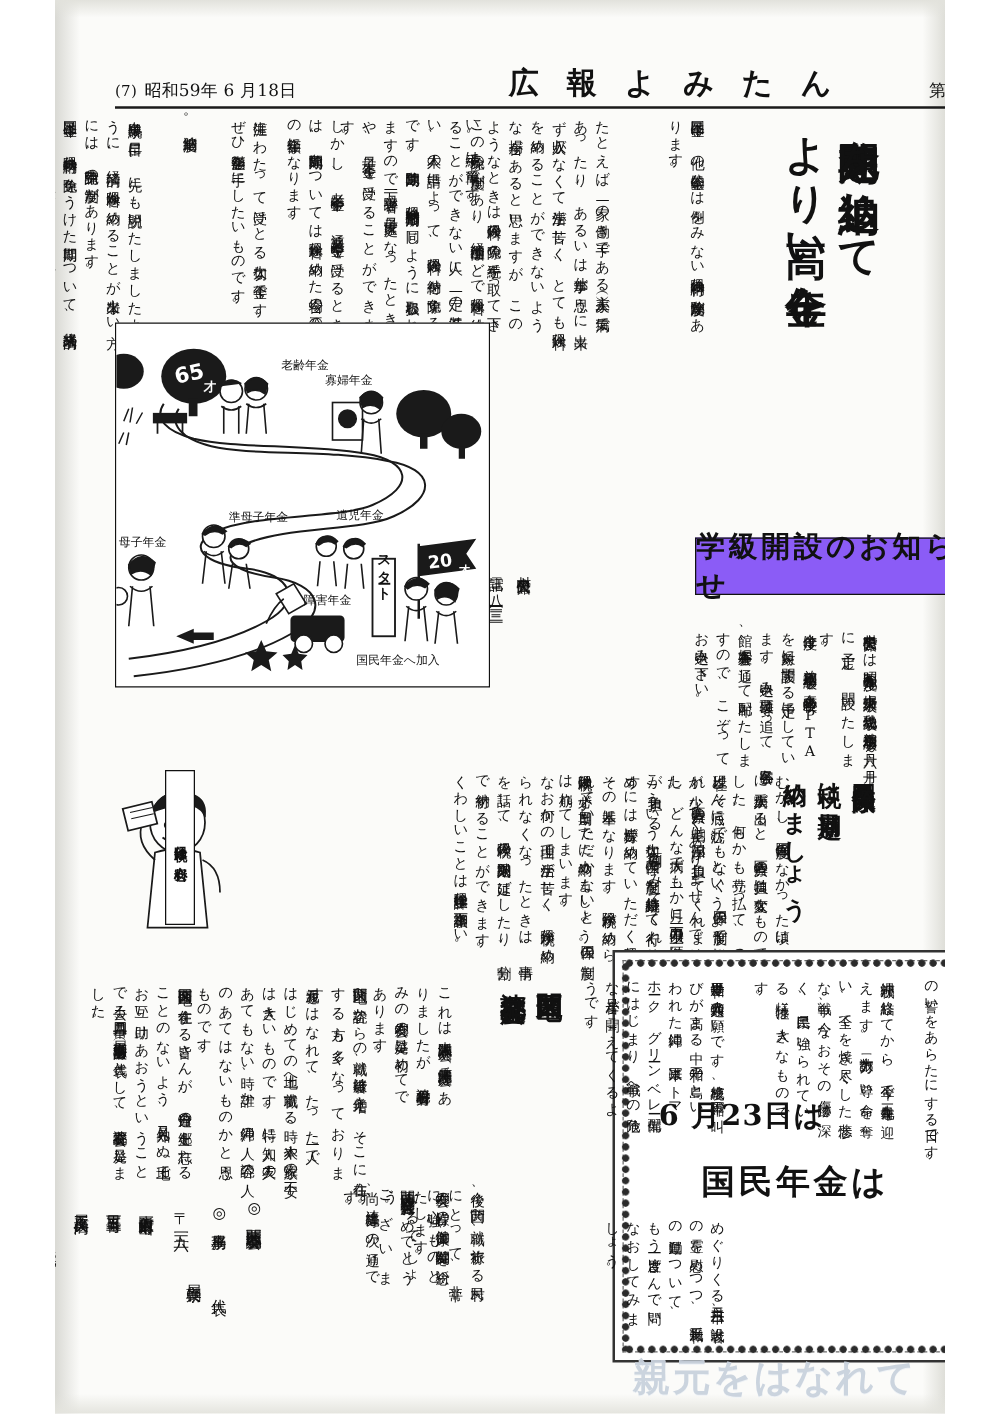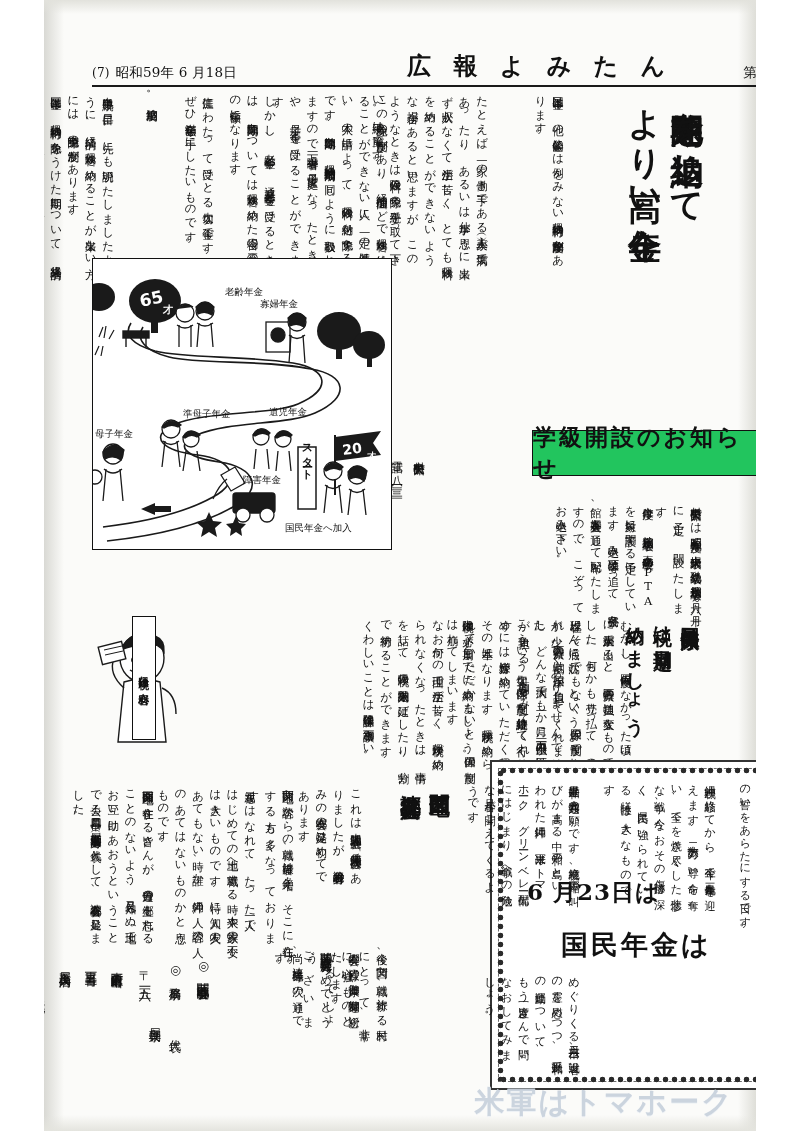--- a/index.html
+++ b/index.html
@@ -109,26 +109,26 @@
     height: 290px;
     border: 1.6px solid #111;
     background: #fff;
     overflow: hidden;
   }
   .illus-svg { display: block; width: 100%; height: 100%; }
 
   
   .notice-box {
     position: absolute;
-    left: 488px;
+    left: 512px;
     top: 430px;
     width: 232px;
     height: 44px;
     border: 1.8px solid #111;
-    background: #22c55e;
+    background: #8b5cf6;
     display: flex;
     align-items: center;
     justify-content: center;
   }
   .notice-box .label {
     font-size: 23px;
     font-weight: bold;
     letter-spacing: 3px;
     color: #111;
   }
@@ -518,15 +518,15 @@
       <div class="irei-text colflow" style="right:64px; top:8px; height:114px; width:56px;">沖縄戦が終結してから、今年で三十九年目を迎えます。二十数万の尊い命を奪い、全てを焼き尽くした悲惨な戦争、今なおその傷跡は深く、県民に強いられている犠牲は大きなものです。</div>
       <div class="irei-text colflow" style="right:0px;  top:118px; height:170px; width:10px;"></div>
       <div class="irei-text colflow" style="left:8px;   top:8px; height:110px; width:74px;">世界平和は人類共通の願いです。核廃絶、軍縮の叫びが高まる中、平和の島といわれた沖縄に、米軍はトマホーク、グリーンベレー配備にはじまり、戦争への危険な足音が聞こえてくるようです。</div>
       <div class="irei-text colflow" style="left:8px;   top:200px; height:86px; width:74px;">めぐりくる六月二十三日、戦没者の霊を慰めつつ、反戦平和の運動について、もう一度皆さんで問いなおしてみましょう。</div>
 
       <div class="irei-date">6 月23日は</div>
       <div class="irei-title">国民年金は</div>
     </div>
   </div>
 
-  <div class="watermark">米軍はトマホーク</div>
+  <div class="watermark">親元をはなれて</div>
 
 </div>
 
 </body></html>

